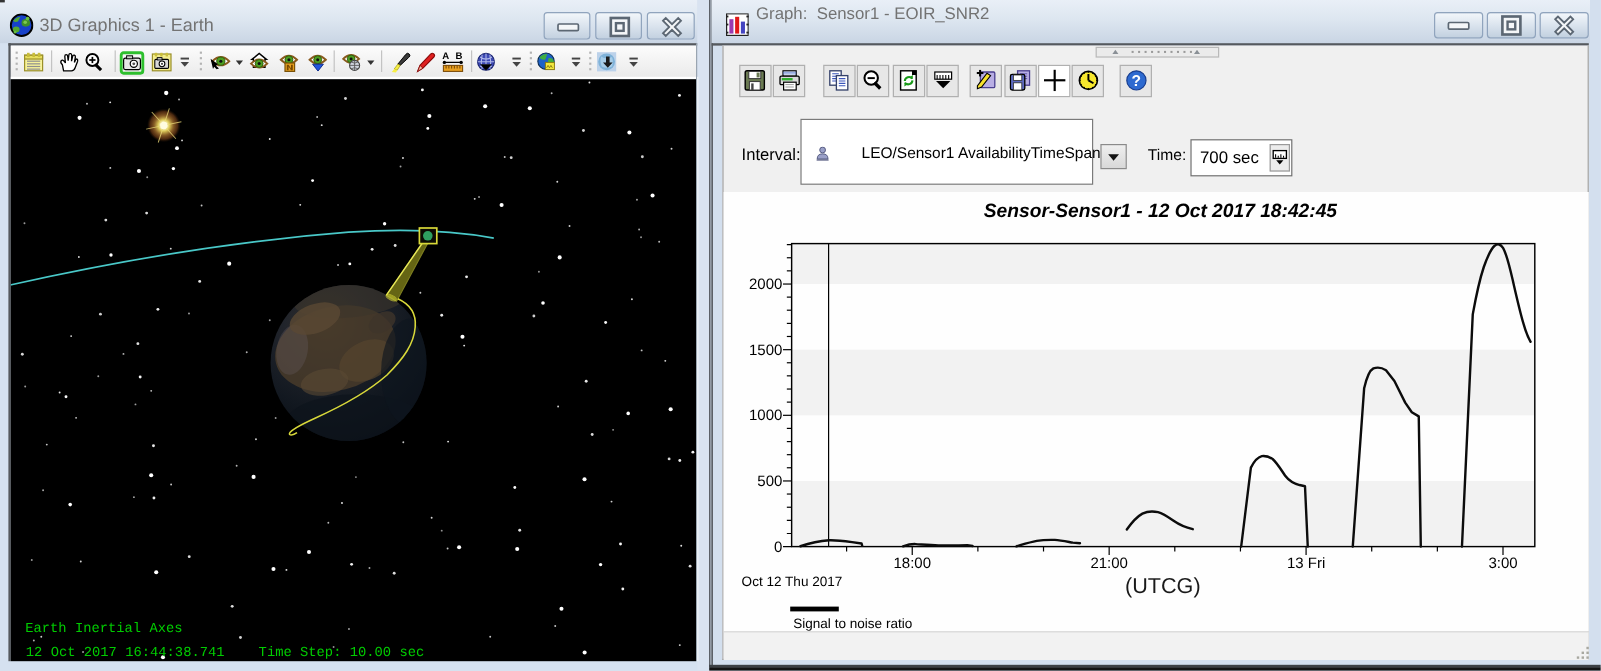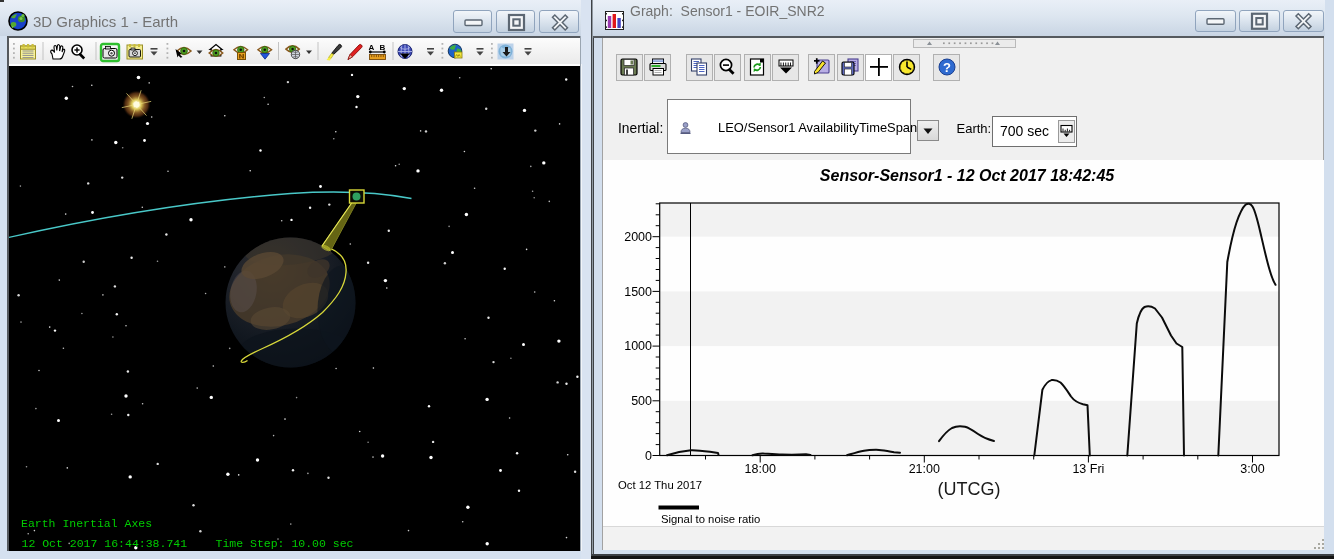--- a/index.html
+++ b/index.html
@@ -532,33 +532,33 @@
     <line x1="12.200067862990698" y1="3.457476597049486" x2="12.700078466582996" y2="2.5914573153384683" stroke="#000" stroke-width="1"></line>
     <line x1="14.54260568265758" y1="5.800074649843857" x2="15.408637820572826" y2="5.300086313881961" stroke="#000" stroke-width="1"></line>
     <path d="M9,9 L9,3.6" stroke="#000" stroke-width="1.6"></path>
     <path d="M9,9 L13.2,11.4" stroke="#000" stroke-width="1.6"></path>
   </svg>
 <div class="abs" style="left:933.3px;top:53.5px;width:27px;height:27px;background:#e7e7e7;border:1px solid #b0b0b0"></div>
 <svg class="abs" style="left:937.8px;top:58px" width="18" height="18" viewBox="0 0 18 18">
     <circle cx="9" cy="9" r="8" fill="#2e6ad0" stroke="#1a3f90" stroke-width="1"></circle>
     <text x="9" y="13.5" font-size="13" font-weight="bold" fill="#fff" text-anchor="middle" font-family="Liberation Sans">?</text>
   </svg>
-<div class="lbl abs" style="left:618px;top:120.5px;font-size:13.8px">Inertial:</div>
+<div class="lbl abs" style="left:618px;top:120.5px;font-size:13.8px">Interval:</div>
 <div class="abs" style="left:667px;top:99px;width:244px;height:55px;background:#fff;border:1px solid #7a7a7a"></div>
 <svg class="abs" style="left:680px;top:121.5px" width="11" height="12" viewBox="0 0 11 12">
   <circle cx="5.5" cy="3" r="2.4" fill="#9aa0c8" stroke="#555a80" stroke-width="0.8"></circle>
   <path d="M1,10.5 Q1,6.2 5.5,6.2 Q10,6.2 10,10.5 Z" fill="#9aa0c8" stroke="#555a80" stroke-width="0.8"></path>
   <rect x="0.5" y="10.8" width="10" height="1.2" fill="#555a80"></rect>
 </svg>
 <div class="abs" style="left:718px;top:119.5px;font-size:12.9px;white-space:nowrap">LEO/Sensor1 AvailabilityTimeSpan</div>
 <div class="abs" style="left:916.5px;top:119.5px;width:22px;height:21.5px;background:linear-gradient(180deg,#efefef,#d8d8d8);border:1px solid #8a8a8a"></div>
 <svg class="abs" style="left:916.5px;top:119.5px" width="22" height="21" viewBox="0 0 22 21">
     <path d="M6.5,8.5 l9,0 l-4.5,5.5 z" fill="#111"></path>
   </svg>
-<div class="lbl abs" style="left:956.5px;top:121px">Earth:</div>
+<div class="lbl abs" style="left:956.5px;top:121px">Time:</div>
 <div class="abs" style="left:992px;top:116px;width:85px;height:30.5px;background:#fff;border:1.5px solid #6f6f6f"></div>
 <div class="abs" style="left:1000px;top:123px;font-size:14px">700 sec</div>
 <div class="abs" style="left:1057.5px;top:120px;width:17px;height:22.5px;background:#ececec;border:1px solid #9a9a9a"></div>
 <svg class="abs" style="left:1057.5px;top:120px" width="17" height="22" viewBox="0 0 17 22">
   <rect x="3" y="5.5" width="11" height="6.5" fill="#fff" stroke="#000" stroke-width="1.1"></rect>
   <path d="M5,8.5 v3 M7.2,9.8 v1.7 M9.4,8.5 v3 M11.6,9.8 v1.7" stroke="#000" stroke-width="0.9"></path>
   <path d="M5.5,13.5 l6,0 l-3,3.5 z" fill="#000"></path>
 </svg>
 
 <div class="abs" style="left:603px;top:160px;width:720.5px;height:366px;background:#fefefe"></div>

